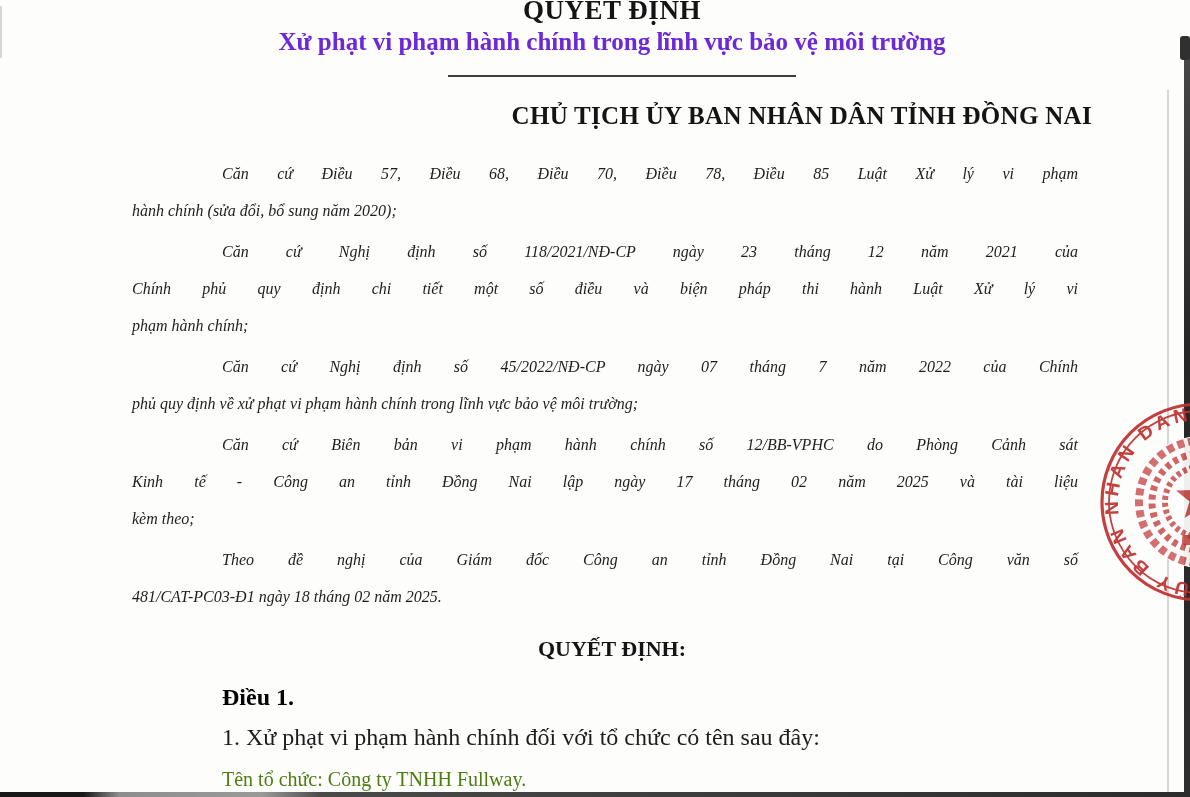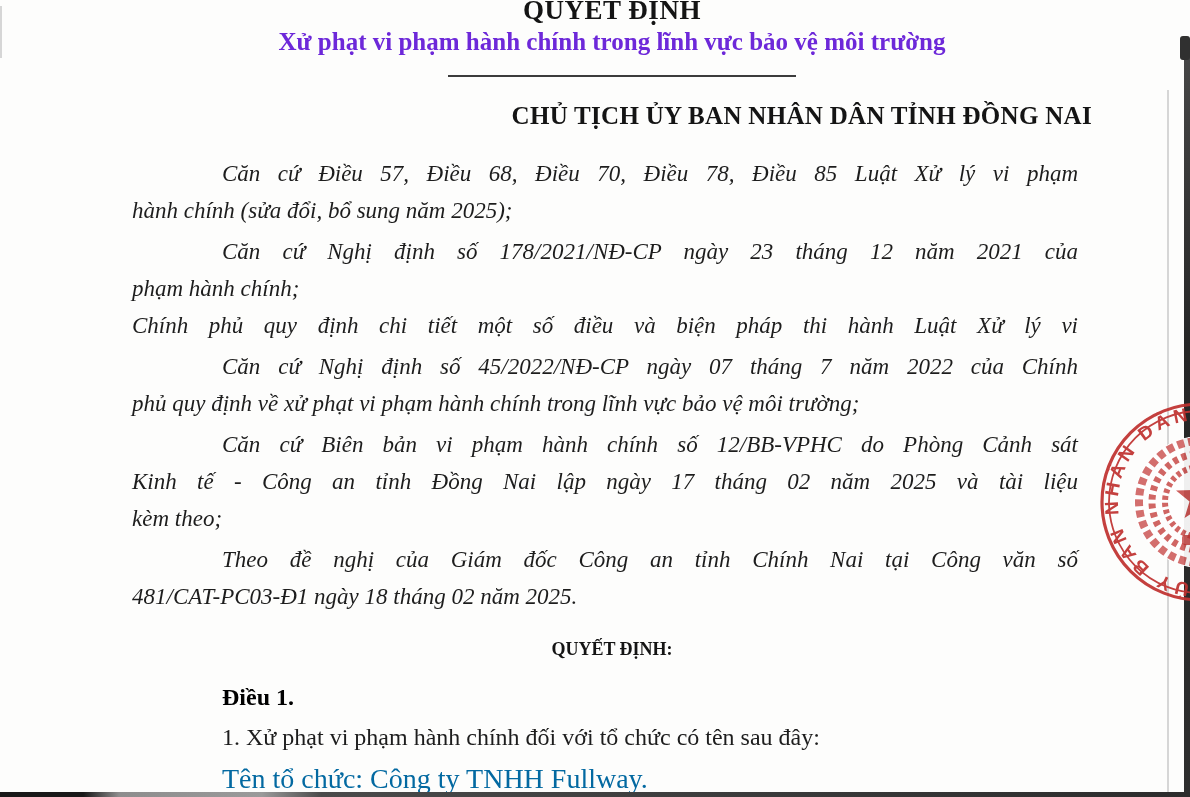--- a/index.html
+++ b/index.html
@@ -30,48 +30,48 @@
     background: #3c3c3c;
   }
   .issuer-heading {
     position: absolute; top: 99px; left: 132px; width: 960px;
     text-align: right; font-size: 25px; font-weight: bold; color: #141414;
     letter-spacing: 0.3px; line-height: 34px;
   }
   
   .preamble {
     position: absolute; top: 155px; left: 132px; width: 946px;
-    font-size: 23px; font-style: italic; color: #1d1d1d;
+    font-size: 16px; font-style: italic; color: #1d1d1d;
   }
   .para { margin: 0 0 4px 0; }
   .line {
     line-height: 37px;
     text-align: justify;
     text-align-last: justify;
     white-space: nowrap;
   }
   .line.last { text-align-last: left; }
   .line.first { text-indent: 90px; }
   
   .decision-heading {
     position: absolute; top: 633px; left: 132px; width: 960px;
-    text-align: center; font-size: 18px; font-weight: bold; color: #141414;
+    text-align: center; font-size: 22px; font-weight: bold; color: #141414;
     line-height: 32px;
   }
   .article-label {
     position: absolute; top: 681px; left: 222px;
     font-size: 24px; font-weight: bold; color: #000000; line-height: 32px;
   }
   .article-clause {
     position: absolute; top: 721px; left: 222px;
     font-size: 24px; color: #1d1d1d; line-height: 32px; text-align: center;
   }
   .org-line {
     position: absolute; top: 763px; left: 222px;
-    font-size: 28px; color: #0369a1; line-height: 32px;
+    font-size: 20px; color: #4d7c0f; line-height: 32px;
   }
   
   .edge-line-right {
     position: absolute; left: 1167px; top: 90px; bottom: 0; width: 2px;
     background: #cfcfcf; opacity: 0.85; z-index: 1;
   }
   .edge-line-left {
     position: absolute; left: 0; top: 6px; width: 2px; height: 52px;
     background: #d6d6d6; z-index: 1;
   }
@@ -111,38 +111,38 @@
 <div class="page">
 
   <div class="doc-title">QUYẾT ĐỊNH</div>
   <div class="doc-subtitle">Xử phạt vi phạm hành chính trong lĩnh vực bảo vệ môi trường</div>
   <div class="title-divider"></div>
   <div class="issuer-heading">CHỦ TỊCH ỦY BAN NHÂN DÂN TỈNH ĐỒNG NAI</div>
 
   <div id="preamble" class="preamble">
       <div class="para">
         <div class="line first">Căn cứ Điều 57, Điều 68, Điều 70, Điều 78, Điều 85 Luật Xử lý vi phạm</div>
-        <div class="line last">hành chính (sửa đổi, bổ sung năm 2025);</div>
+        <div class="line last">hành chính (sửa đổi, bổ sung năm 2020);</div>
       </div>
       <div class="para">
-        <div class="line first">Căn cứ Nghị định số 178/2021/NĐ-CP ngày 23 tháng 12 năm 2021 của</div>
+        <div class="line first">Căn cứ Nghị định số 118/2021/NĐ-CP ngày 23 tháng 12 năm 2021 của</div>
+        <div class="line">Chính phủ quy định chi tiết một số điều và biện pháp thi hành Luật Xử lý vi</div>
         <div class="line last">phạm hành chính;</div>
-        <div class="line">Chính phủ quy định chi tiết một số điều và biện pháp thi hành Luật Xử lý vi</div>
       </div>
       <div class="para">
         <div class="line first">Căn cứ Nghị định số 45/2022/NĐ-CP ngày 07 tháng 7 năm 2022 của Chính</div>
         <div class="line last">phủ quy định về xử phạt vi phạm hành chính trong lĩnh vực bảo vệ môi trường;</div>
       </div>
       <div class="para">
         <div class="line first">Căn cứ Biên bản vi phạm hành chính số 12/BB-VPHC do Phòng Cảnh sát</div>
         <div class="line">Kinh tế - Công an tỉnh Đồng Nai lập ngày 17 tháng 02 năm 2025 và tài liệu</div>
         <div class="line last">kèm theo;</div>
       </div>
       <div class="para">
-        <div class="line first">Theo đề nghị của Giám đốc Công an tỉnh Chính Nai tại Công văn số</div>
+        <div class="line first">Theo đề nghị của Giám đốc Công an tỉnh Đồng Nai tại Công văn số</div>
         <div class="line last">481/CAT-PC03-Đ1 ngày 18 tháng 02 năm 2025.</div>
       </div>
     </div>
 
   <div class="decision-heading">QUYẾT ĐỊNH:</div>
   <div class="article-label">Điều 1.</div>
   <div class="article-clause">1. Xử phạt vi phạm hành chính đối với tổ chức có tên sau đây:</div>
   <div class="org-line">Tên tổ chức: Công ty TNHH Fullway.</div>
 
   <svg class="seal" viewBox="0 0 220 250" aria-hidden="true">

